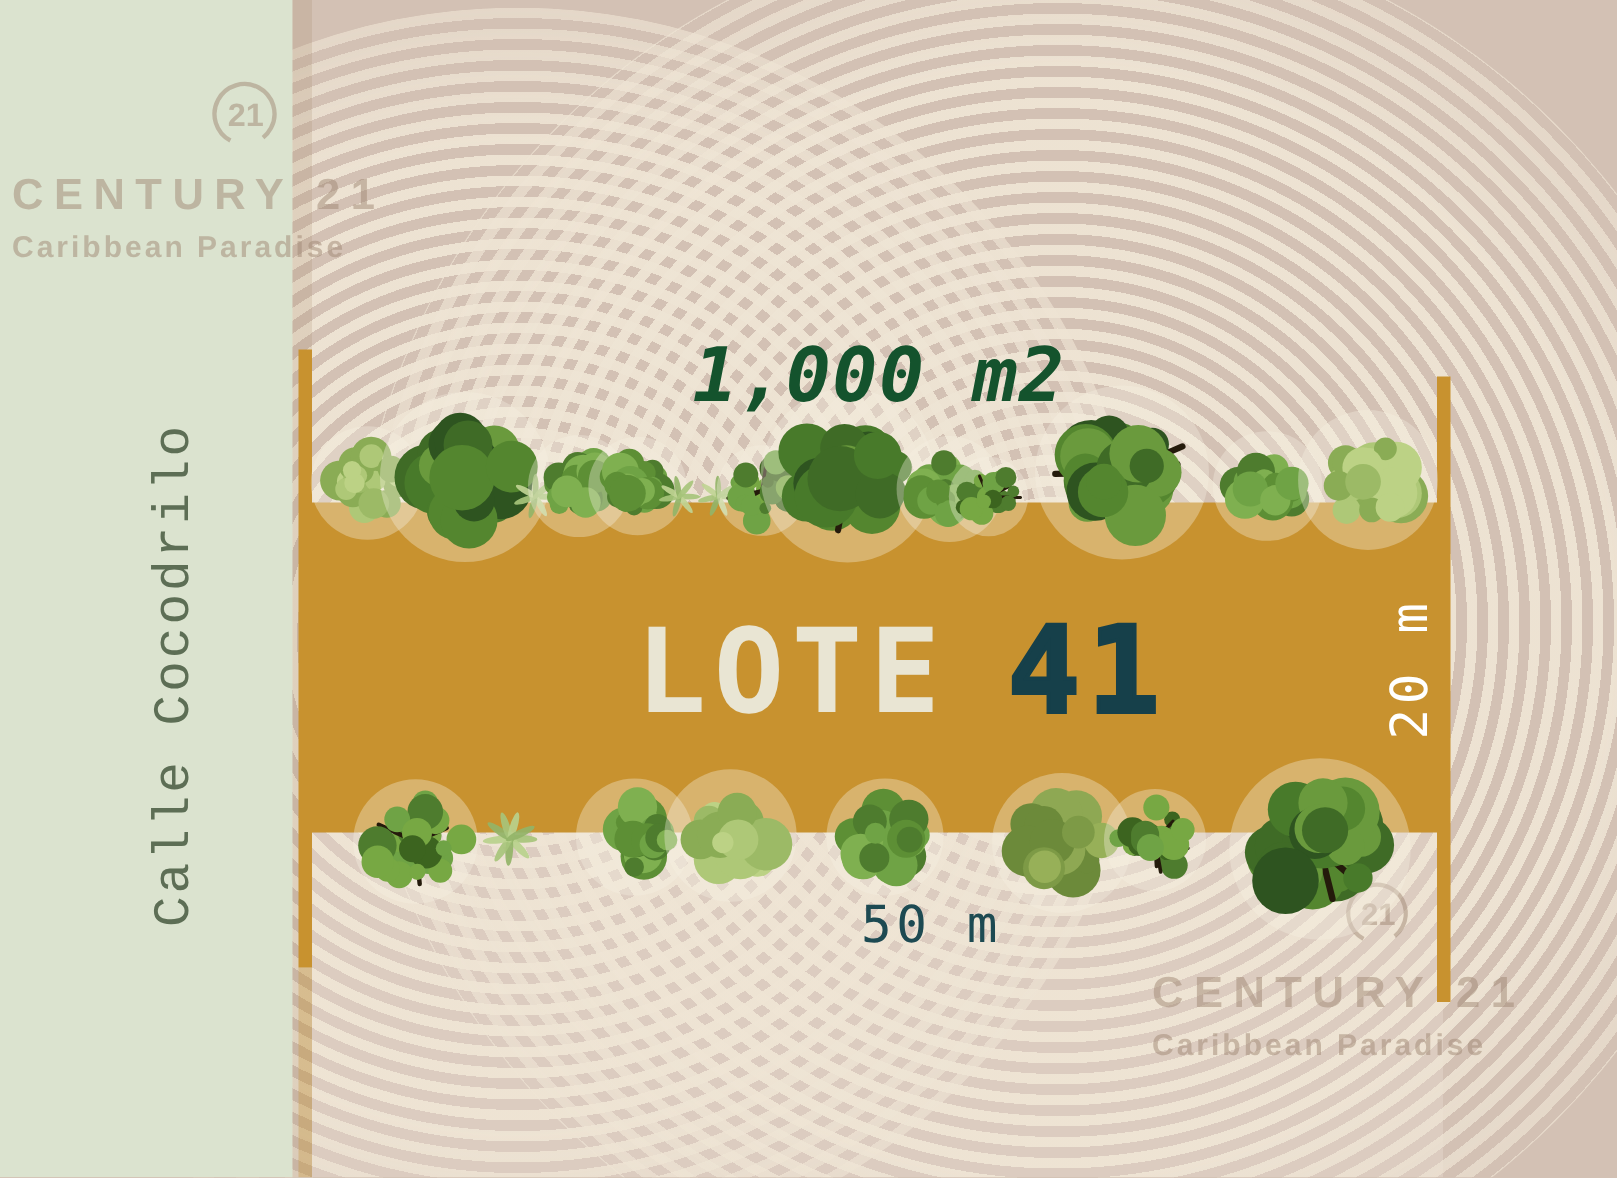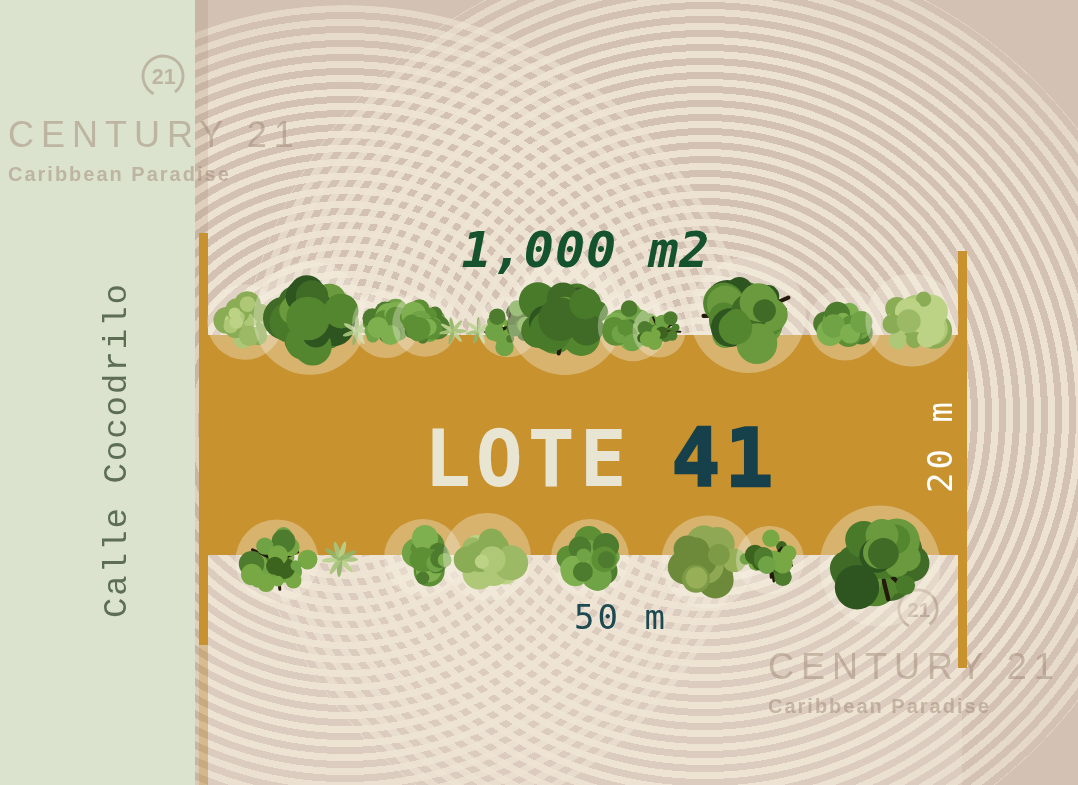--- a/index.html
+++ b/index.html
@@ -20,36 +20,36 @@
   
   .below-lot{position:absolute;left:208px;top:555px;width:754px;height:230px;
     background:rgba(243,233,223,0.30);}
   
   .street-strip{position:absolute;left:0;top:0;width:195px;height:785px;background:#dbe3cf;}
   .edge-band{position:absolute;left:195px;top:0;width:13px;height:785px;background:rgba(151,117,82,0.16);}
   
   .wm{position:absolute;color:rgba(160,136,116,0.50);text-align:left;
       font-family:"Liberation Sans",sans-serif;pointer-events:none;}
   .wm .seal{display:block;margin:0 auto 14px auto;}
-  .wm .wm-name{font-size:36px;font-weight:400;letter-spacing:7px;white-space:nowrap;}
+  .wm .wm-name{font-size:29px;font-weight:700;letter-spacing:7px;white-space:nowrap;}
   .wm .wm-sub{font-size:20px;font-weight:700;letter-spacing:2px;margin-top:7px;white-space:nowrap;}
   .wm-tl{left:8px;top:52px;width:310px;}
   .wm-br{left:768px;top:586px;width:300px;}
   
   .parcel{position:absolute;left:207px;top:335px;width:755px;height:220px;background:#c8922f;}
   .line-left{position:absolute;left:199px;top:233px;width:9px;height:412px;background:#c8922f;}
   .line-left-fade{position:absolute;left:199px;top:645px;width:9px;height:140px;background:rgba(200,146,47,0.32);}
   .line-right{position:absolute;left:958px;top:251px;width:9px;height:417px;background:#c8922f;}
   
   .trees{position:absolute;left:0;top:0;pointer-events:none;}
   
   .lbl{position:absolute;white-space:nowrap;pointer-events:none;}
   .area-label{left:586px;top:250px;transform:translate(-50%,-50%);
     font:italic 700 50px "DejaVu Sans Mono",monospace;color:#14532d;letter-spacing:1px;}
-  .lot-label{left:601px;top:458px;transform:translate(-50%,-50%);
+  .lot-label{left:601px;top:447px;transform:translate(-50%,-50%);
     font:700 78px "DejaVu Sans Mono",monospace;letter-spacing:5px;}
   .lot-word{color:#e9e5d3;}
   .lot-number{color:#16404a;margin-left:40px;font-size:80px;
     -webkit-text-stroke:2.5px #16404a;}
   .street-label{left:117px;top:450px;transform:translate(-50%,-50%) rotate(-90deg);
     font:400 34px "Liberation Mono",monospace;color:#5d6e55;letter-spacing:2px;}
   .depth-label{left:940px;top:446px;transform:translate(-50%,-50%) rotate(-90deg);
     font:400 34px "DejaVu Sans Mono",monospace;color:#ffffff;letter-spacing:3px;}
   .width-label{left:621px;top:617px;transform:translate(-50%,-50%);
     font:400 34px "DejaVu Sans Mono",monospace;color:#1d4a52;letter-spacing:3px;}

